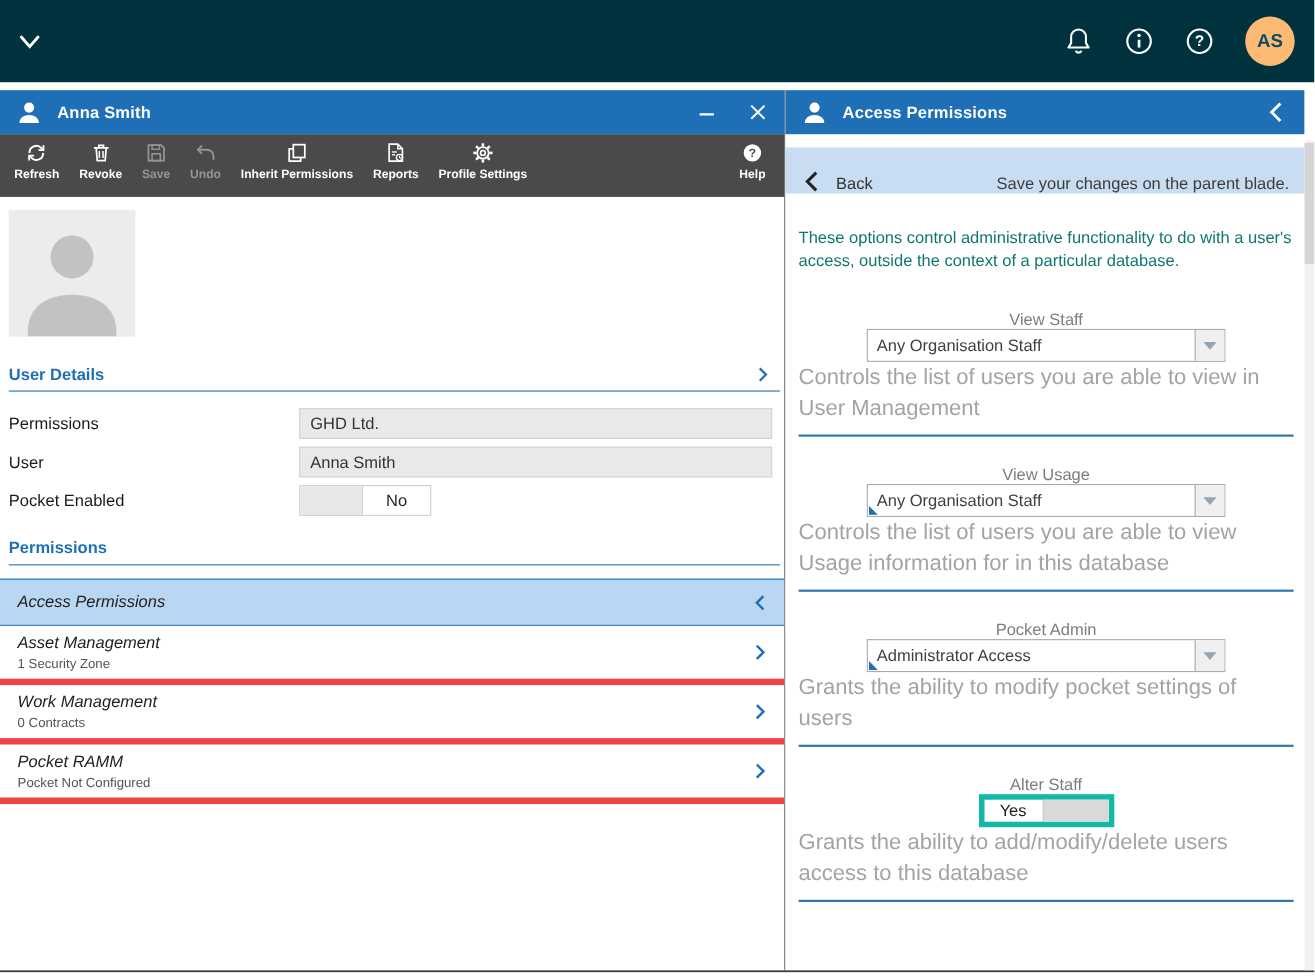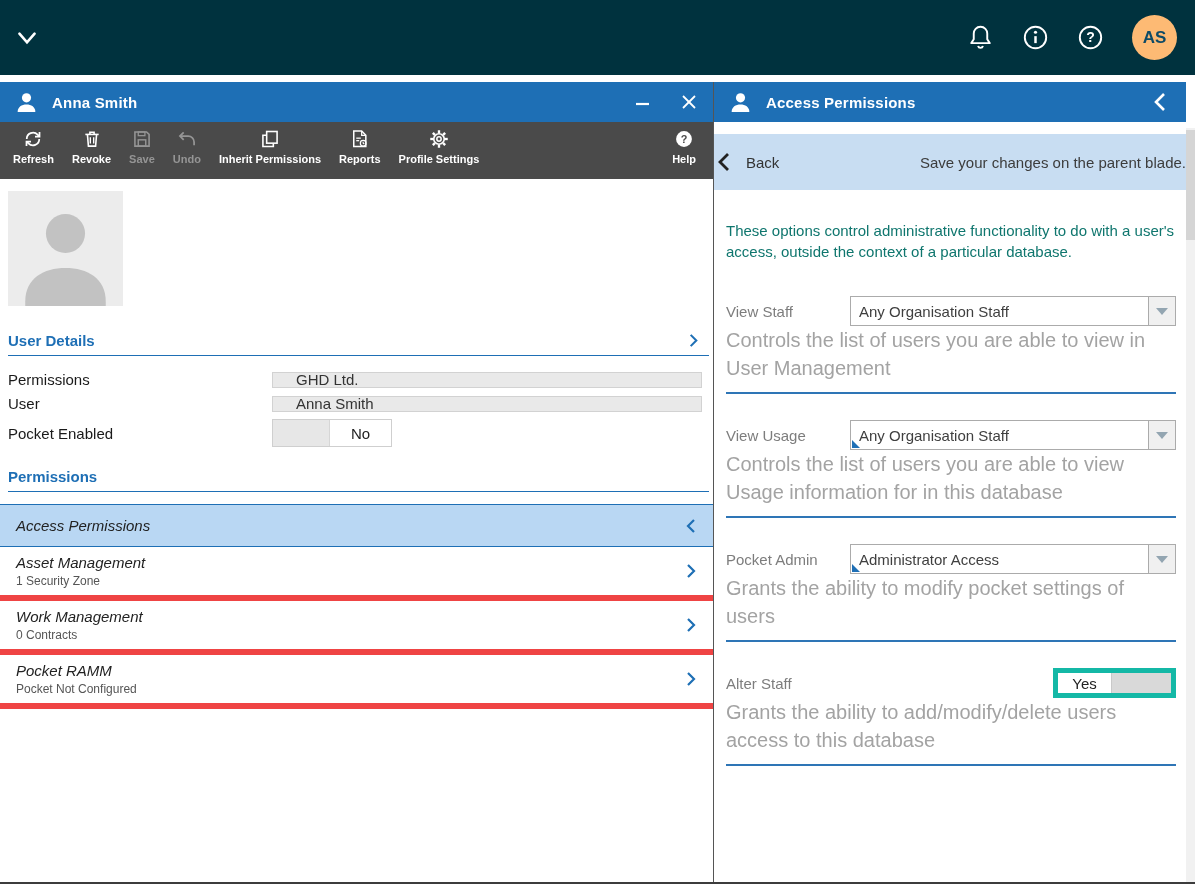--- a/index.html
+++ b/index.html
@@ -46,45 +46,45 @@
   .lb-body { flex:1; padding-top:12px; overflow:hidden; }
   .profile-photo { width:115px; height:115px; margin-left:8px; background:#ececec; overflow:hidden; }
   .section-header { display:flex; align-items:center; justify-content:space-between;
                     margin:26px 4px 0 8px; padding:0 8px 6px 0; border-bottom:1px solid #1e6fb5;
                     color:#1e6fb5; font-weight:bold; font-size:15px; }
   .section-header.tight { margin-top:10px; }
   .sec-chevron { width:15px; height:15px; display:inline-flex; color:#1e6fb5; }
   .form-area { padding:15px 8px 4px 8px; }
   .form-row { display:flex; align-items:center; margin-bottom:7px; }
   .form-label { width:264px; font-size:15px; color:#1a1a1a; }
-  .form-input { width:430px; height:16px; background:#e9e9e9; border:1px solid #d2d2d2;
-                display:flex; align-items:center; padding-left:23px; font-size:15px; color:#333; }
+  .form-input { width:430px; height:28px; background:#e9e9e9; border:1px solid #d2d2d2;
+                display:flex; align-items:center; padding-left:9px; font-size:15px; color:#333; }
   .toggle-no { width:120px; height:28px; border:1px solid #cfcfcf; display:flex; background:#fff; }
   .toggle-no .knob { width:57px; background:#e7e7e7; border-right:1px solid #d6d6d6; }
   .toggle-no .t-text { flex:1; display:flex; align-items:center; justify-content:center; font-size:15px; color:#222; }
 
   .perm-list { margin-top:12px; }
   .perm-item { display:flex; align-items:center; justify-content:space-between;
                padding:7px 14px 7px 16px; border-bottom:6px solid #ef4444; min-height:50px; background:#fff; }
   .perm-item.selected { background:#b9d7f3; border-top:1px solid #1e6fb5; border-bottom:1px solid #1e6fb5; min-height:43px; }
   .perm-text .perm-title { font-style:italic; font-size:15px; color:#222; display:block; }
   .perm-text .perm-sub { font-size:12px; color:#555; display:block; margin-top:3px; }
   .item-chevron { width:16px; height:16px; display:inline-flex; color:#1e6fb5; }
 
   
-  .back-bar { height:56px; background:#c8ddf2; margin-top:12px; display:flex; align-items:center; padding:0 0; flex:none; }
+  .back-bar { height:42px; background:#c8ddf2; margin-top:12px; display:flex; align-items:flex-end; padding:0 14px; flex:none; }
   .back-chevron { width:22px; height:22px; display:inline-flex; color:#222; }
   .back-label { font-size:15px; color:#333; margin-left:10px; }
   .back-msg { margin-left:auto; font-size:15px; color:#3c3c3c; }
 
   .rb-body { flex:1; padding:0 10px 0 12px; overflow:hidden; }
   .intro { margin-top:30px; font-size:15px; line-height:1.4; color:#0f766e; }
   .field-group { margin-top:26px; }
   .field-group.first { margin-top:34px; }
-  .field-row { display:flex; align-items:center; justify-content:space-between; }
+  .field-row { display:flex; align-items:center; justify-content:space-between;flex-direction:column; }
   .field-label { font-size:15px; color:#7d7d7d; }
   .dropdown { position:relative; width:326px; height:30px; border:1px solid #ababab; background:#fff; display:flex; align-items:stretch; }
   .dropdown-value { flex:1; display:flex; align-items:center; padding-left:8px; font-size:15px; color:#3f3f3f; }
   .dropdown-btn { width:27px; background:#f0f0f0; border-left:1px solid #ababab; display:flex; align-items:center; justify-content:center; }
   .dd-arrow { width:0; height:0; border-left:6px solid transparent; border-right:6px solid transparent; border-top:7px solid #93a5b1; }
   .modified-mark { position:absolute; left:1px; bottom:1px; width:0; height:0;
                    border-bottom:8px solid #1e6fb5; border-right:8px solid transparent; }
   .help-text { font-size:20px; line-height:1.4; color:#a3a3a3; }
   .rule { border-bottom:2px solid #2e75b6; margin-top:10px; }
   .toggle-yes { width:123px; height:30px; border:5px solid #14b8a6; display:flex; background:#fff; }

